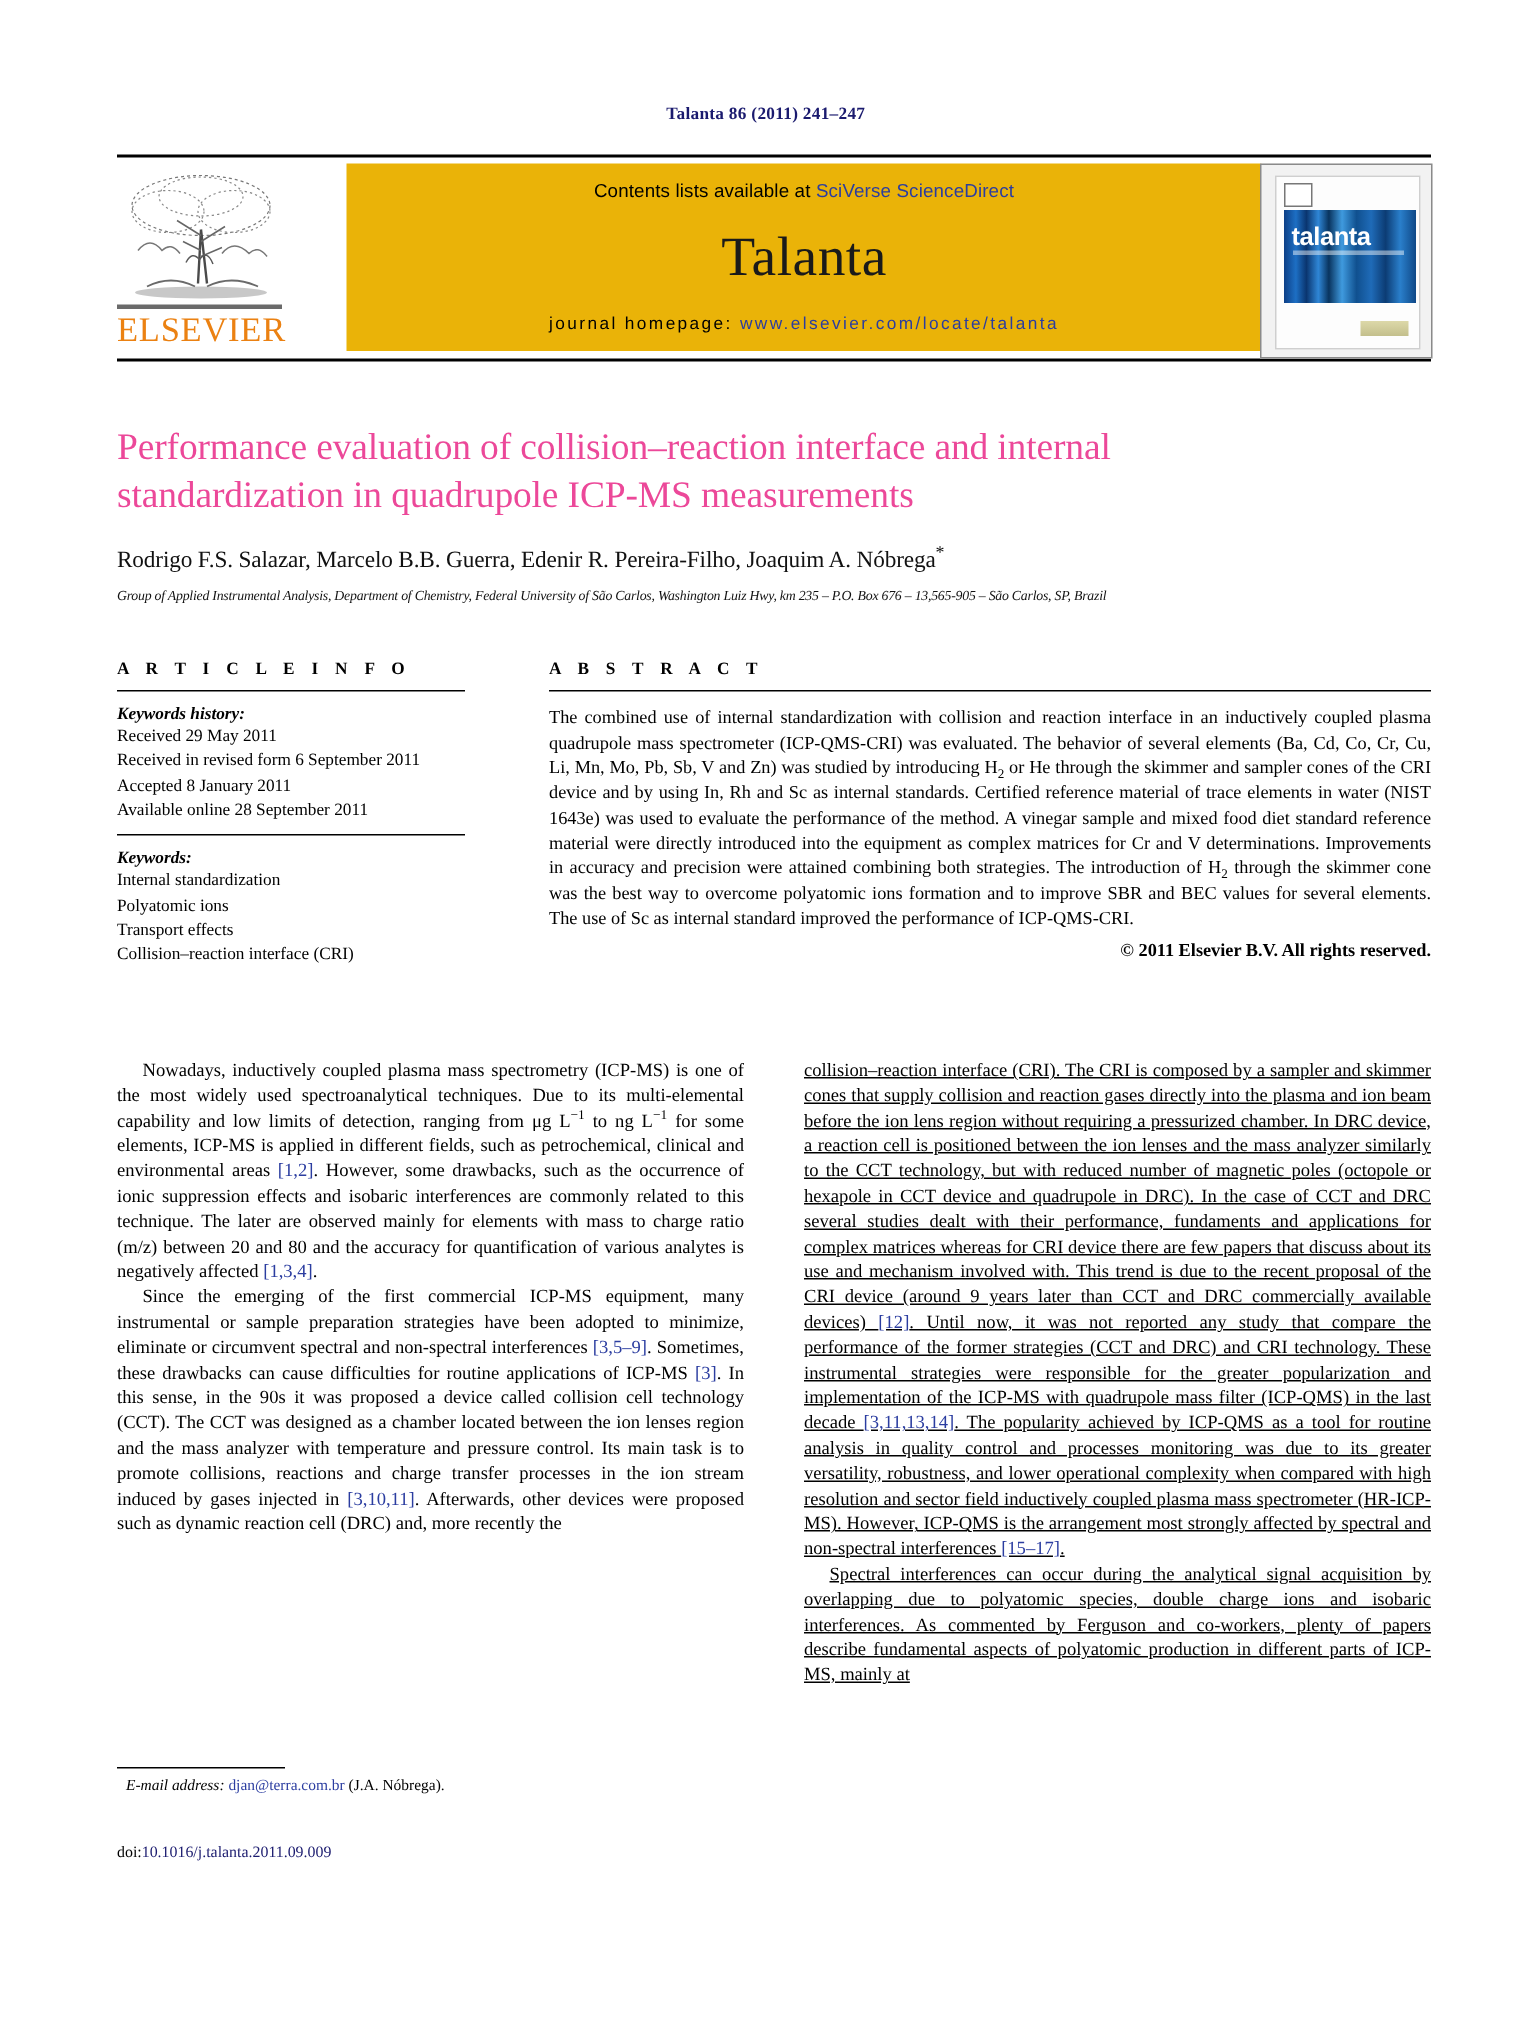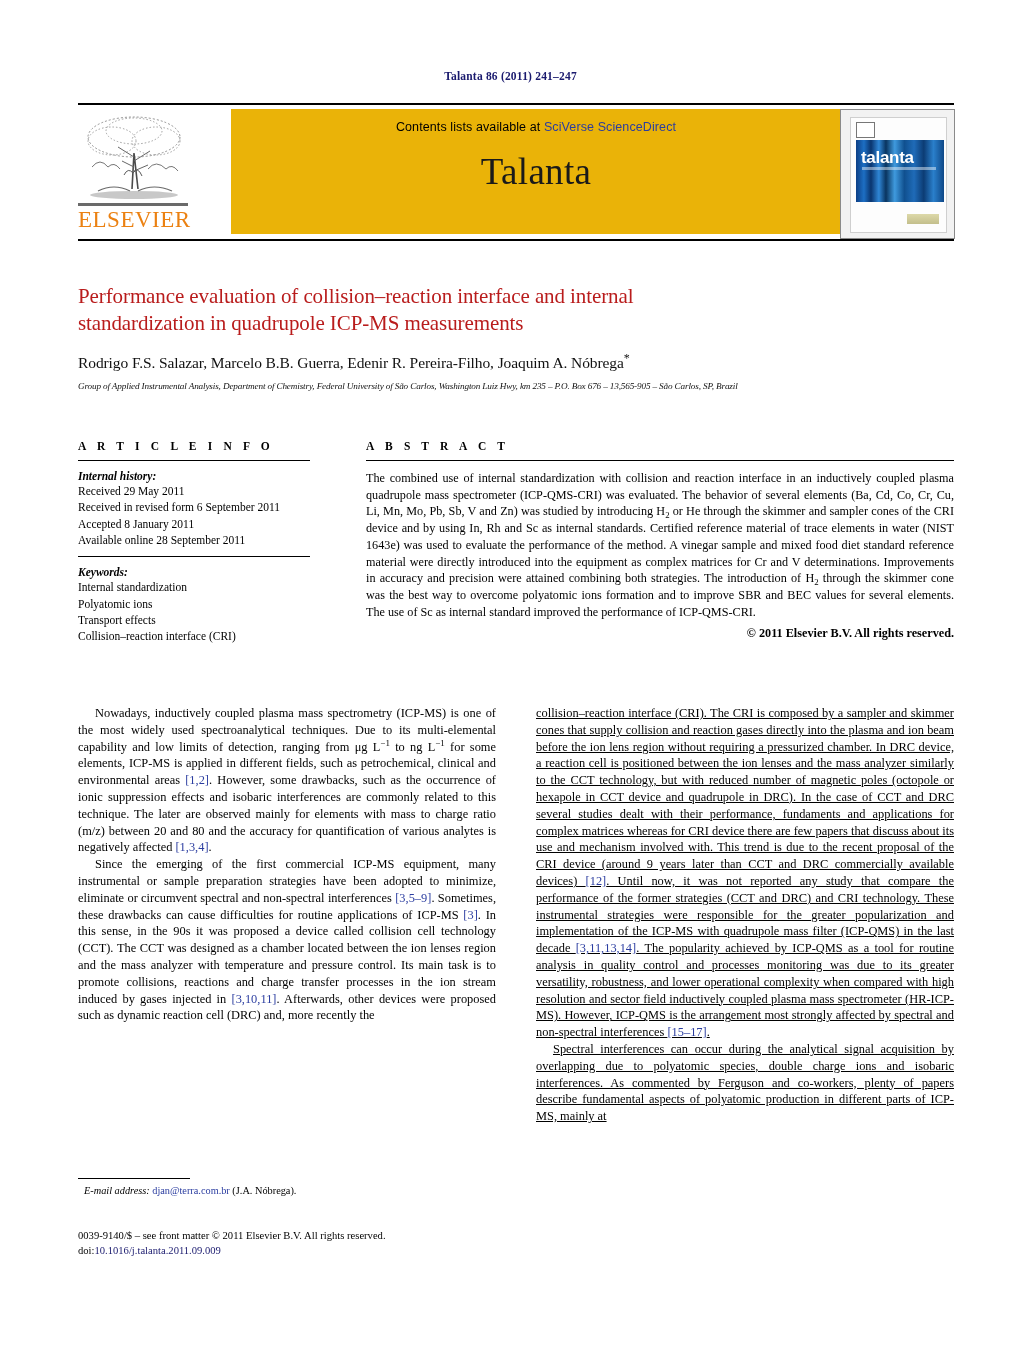--- a/index.html
+++ b/index.html
@@ -175,23 +175,23 @@
   }
 
   
   .title-block {
     position: absolute;
     left: 78px; top: 283px;
     width: 876px;
   }
   .article-title {
     font-family: "Liberation Serif", serif;
-    font-size: 21px;
+    font-size: 25px;
     line-height: 1.28;
-    color: #b91c1c;
+    color: #ec4899;
     margin: 0;
     font-weight: normal;
     letter-spacing: -0.1px;
   }
   .authors {
     font-family: "Liberation Serif", serif;
     font-size: 15.5px;
     margin-top: 14px;
     color: #111;
     letter-spacing: -0.1px;
@@ -357,20 +357,23 @@
         </div>
         <div class="elsevier-rule"></div>
         <div class="elsevier-word">ELSEVIER</div>
       </div>
 
       <div class="contents-panel">
         <div class="contents-line">
           <span>Contents lists available at </span><span class="link">SciVerse ScienceDirect</span>
         </div>
         <div class="journal-name">Talanta</div>
+        <div class="homepage-line">
+          <span>journal homepage: </span><span class="link">www.elsevier.com/locate/talanta</span>
+        </div>
       </div>
 
       <div class="cover-thumb">
         <div class="cover-inner">
           <div class="cover-elsevier-mark"></div>
           <div class="cover-image"></div>
           <div class="cover-title">talanta</div>
           <div class="cover-sub"></div>
           <div class="cover-footmark"></div>
         </div>
@@ -389,21 +392,21 @@
       <span>Rodrigo F.S. Salazar, Marcelo B.B. Guerra, Edenir R. Pereira-Filho, Joaquim A. Nóbrega</span><span class="star">*</span>
     </div>
     <div class="affiliation">Group of Applied Instrumental Analysis, Department of Chemistry, Federal University of São Carlos, Washington Luiz Hwy, km 235 – P.O. Box 676 – 13,565-905 – São Carlos, SP, Brazil</div>
   </div>
 
   <div class="info-abstract">
 
     <div class="col-info">
       <div class="section-tag">A R T I C L E   I N F O</div>
       <div class="hr-med"></div>
-      <div class="info-head">Internal history:</div>
+      <div class="info-head">Keywords history:</div>
       <div class="info-line">Received 29 May 2011</div>
       <div class="info-line">Received in revised form 6 September 2011</div>
       <div class="info-line">Accepted 8 January 2011</div>
       <div class="info-line">Available online 28 September 2011</div>
       <div class="hr-thin"></div>
       <div class="info-head">Keywords:</div>
       <div class="info-line">Internal standardization</div>
       <div class="info-line">Polyatomic ions</div>
       <div class="info-line">Transport effects</div>
       <div class="info-line">Collision–reaction interface (CRI)</div>
@@ -431,17 +434,16 @@
     </div>
 
   </div>
 
   <div class="footnote">
     <div class="fn-rule"></div>
     <div class="fn-line"><span class="em">E-mail address:</span> <span class="link">djan@terra.com.br</span><span> (J.A. Nóbrega).</span></div>
   </div>
 
   <div class="footer">
-    <div class="footer-line">0039-9140/$ – see front matter © 2011 Elsevier B.V. All rights reserved.</div>
     <div class="footer-line"><span>doi:</span><span class="doi">10.1016/j.talanta.2011.09.009</span></div>
   </div>
 
 </div>
 
 </body></html>

